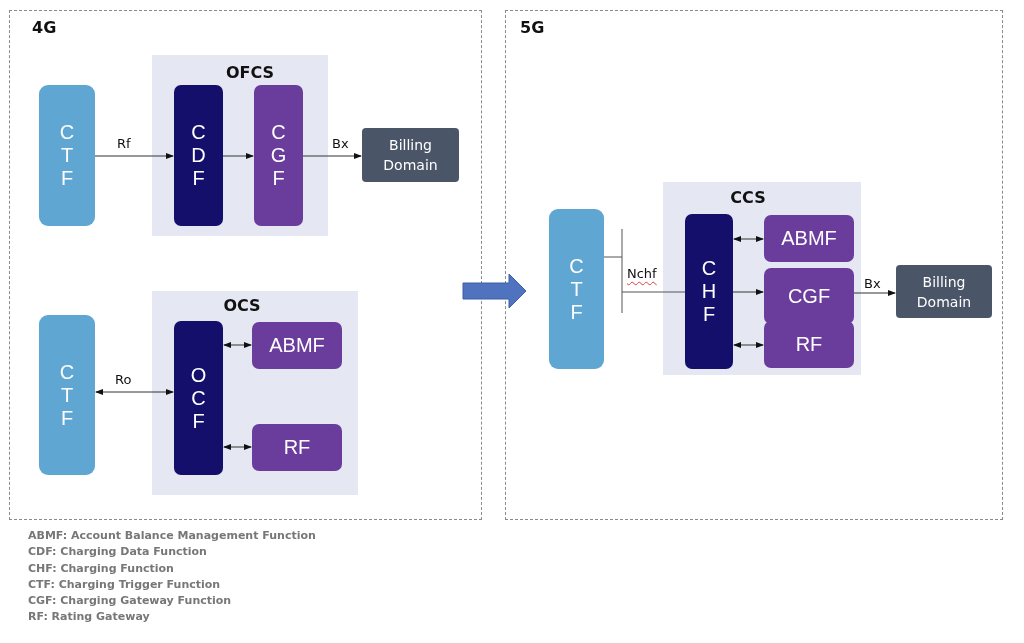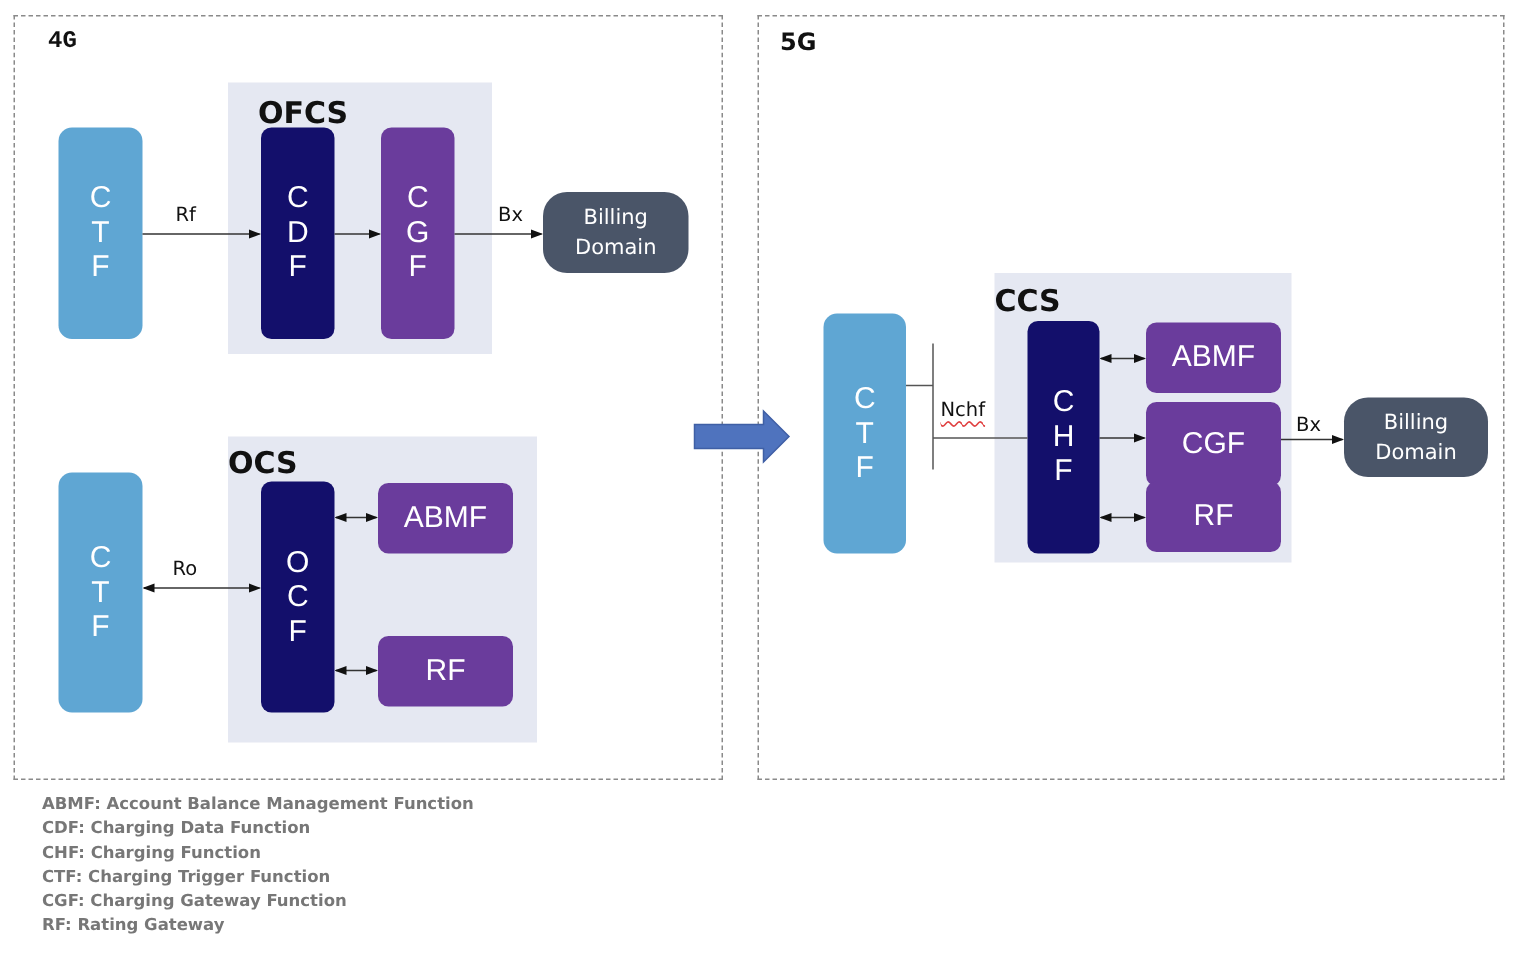--- a/index.html
+++ b/index.html
@@ -1,39 +1,39 @@
 <!DOCTYPE html>
 <html><head>
 <meta charset="utf-8">
 <style>
   html, body { margin:0; padding:0; background:#ffffff; }
   body { width:1024px; height:643px; position:relative; overflow:hidden; font-family:"Liberation Sans", sans-serif; }
   .panel { position:absolute; border:1px dashed #8a8a8a; box-sizing:border-box; }
   .panel-title { position:absolute; font-family:"DejaVu Sans", sans-serif; font-weight:bold; font-size:16px; color:#111; }
   .group-bg { position:absolute; background:#e5e8f2; }
-  .group-title { position:absolute; font-family:"DejaVu Sans", sans-serif; font-weight:bold; font-size:20px; color:#111; }
+  .group-title { position:absolute; font-family:"DejaVu Sans", sans-serif; font-weight:bold; font-size:16px; color:#111; text-align:center; }
   .node { position:absolute; border-radius:9px; color:#fff; display:flex; align-items:center; justify-content:center; box-sizing:border-box; font-family:"Liberation Sans", sans-serif; }
   .vert { flex-direction:column; font-size:20px; line-height:23px; }
   .vert span { display:block; text-align:center; }
   .ctf { background:#5fa6d3; }
   .dark { background:#130f6b; border-radius:7px; }
   .purple { background:#6a3c9c; border-radius:7px; }
-  .billing { background:#4a5568; border-radius:16px; font-family:"DejaVu Sans", sans-serif; font-size:14px; line-height:20px; text-align:center; flex-direction:column; }
+  .billing { background:#4a5568; border-radius:4px; font-family:"DejaVu Sans", sans-serif; font-size:14px; line-height:20px; text-align:center; flex-direction:column; }
   .hnode { font-size:20px; }
   .lbl { position:absolute; font-family:"DejaVu Sans", sans-serif; font-size:13px; color:#111; }
   .nchf { text-decoration: underline wavy #e04040; text-decoration-thickness:1px; text-underline-offset:3px; }
   svg.lines { position:absolute; left:0; top:0; }
   .legend { position:absolute; left:28px; top:528px; font-family:"DejaVu Sans", sans-serif; font-size:11px; line-height:16.3px; color:#777; }
   .legend div { white-space:nowrap;font-weight:bold; }
 </style>
 </head>
 <body>
 
 <div class="panel" style="left:9px;top:10px;width:473px;height:510px;"></div>
-<div class="panel-title" style="left:32px;top:18px;font-family:Liberation Mono, monospace;">4G</div>
+<div class="panel-title" style="left:32px;top:18px;">4G</div>
 
 <div class="panel" style="left:505px;top:10px;width:498px;height:510px;"></div>
 <div class="panel-title" style="left:520px;top:18px;">5G</div>
 
 <div class="group-bg" style="left:152px;top:55px;width:176px;height:181px;"></div>
 <div class="group-title" style="left:152px;top:63px;width:176px;padding-left:20px;box-sizing:border-box;">OFCS</div>
 
 <div class="node ctf vert" style="left:39px;top:85px;width:56px;height:141px;">
   <span>C</span>
   <span>T</span>

